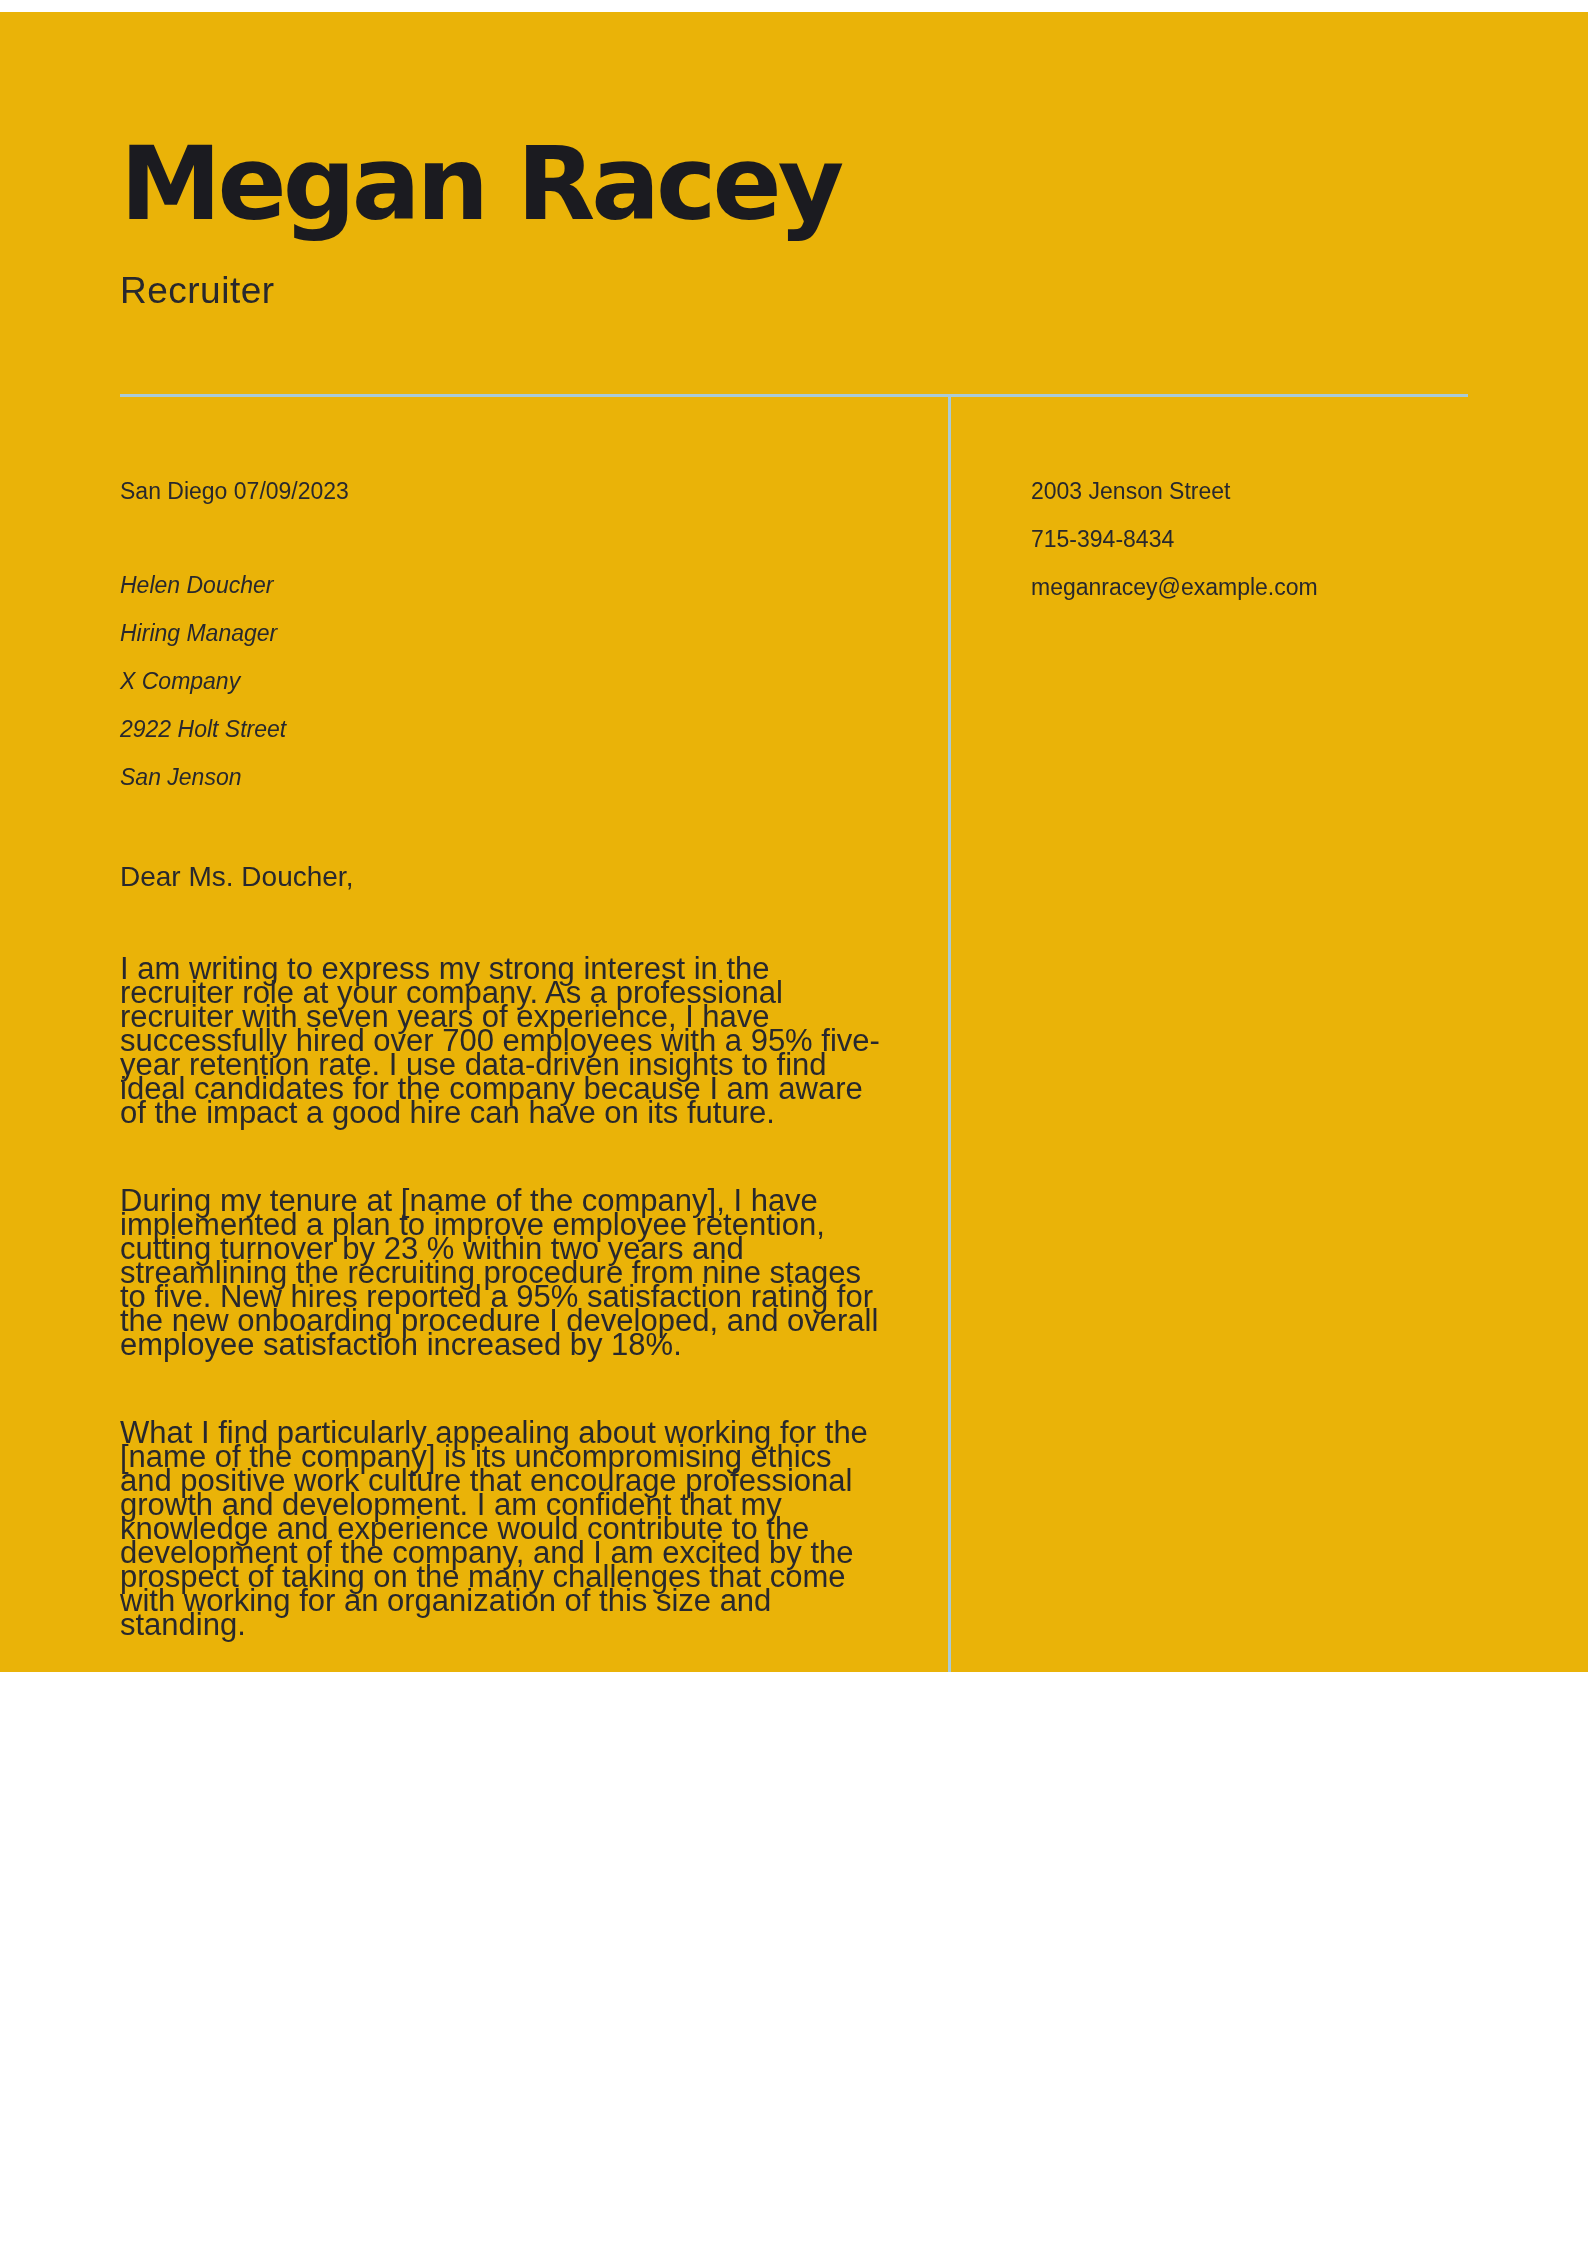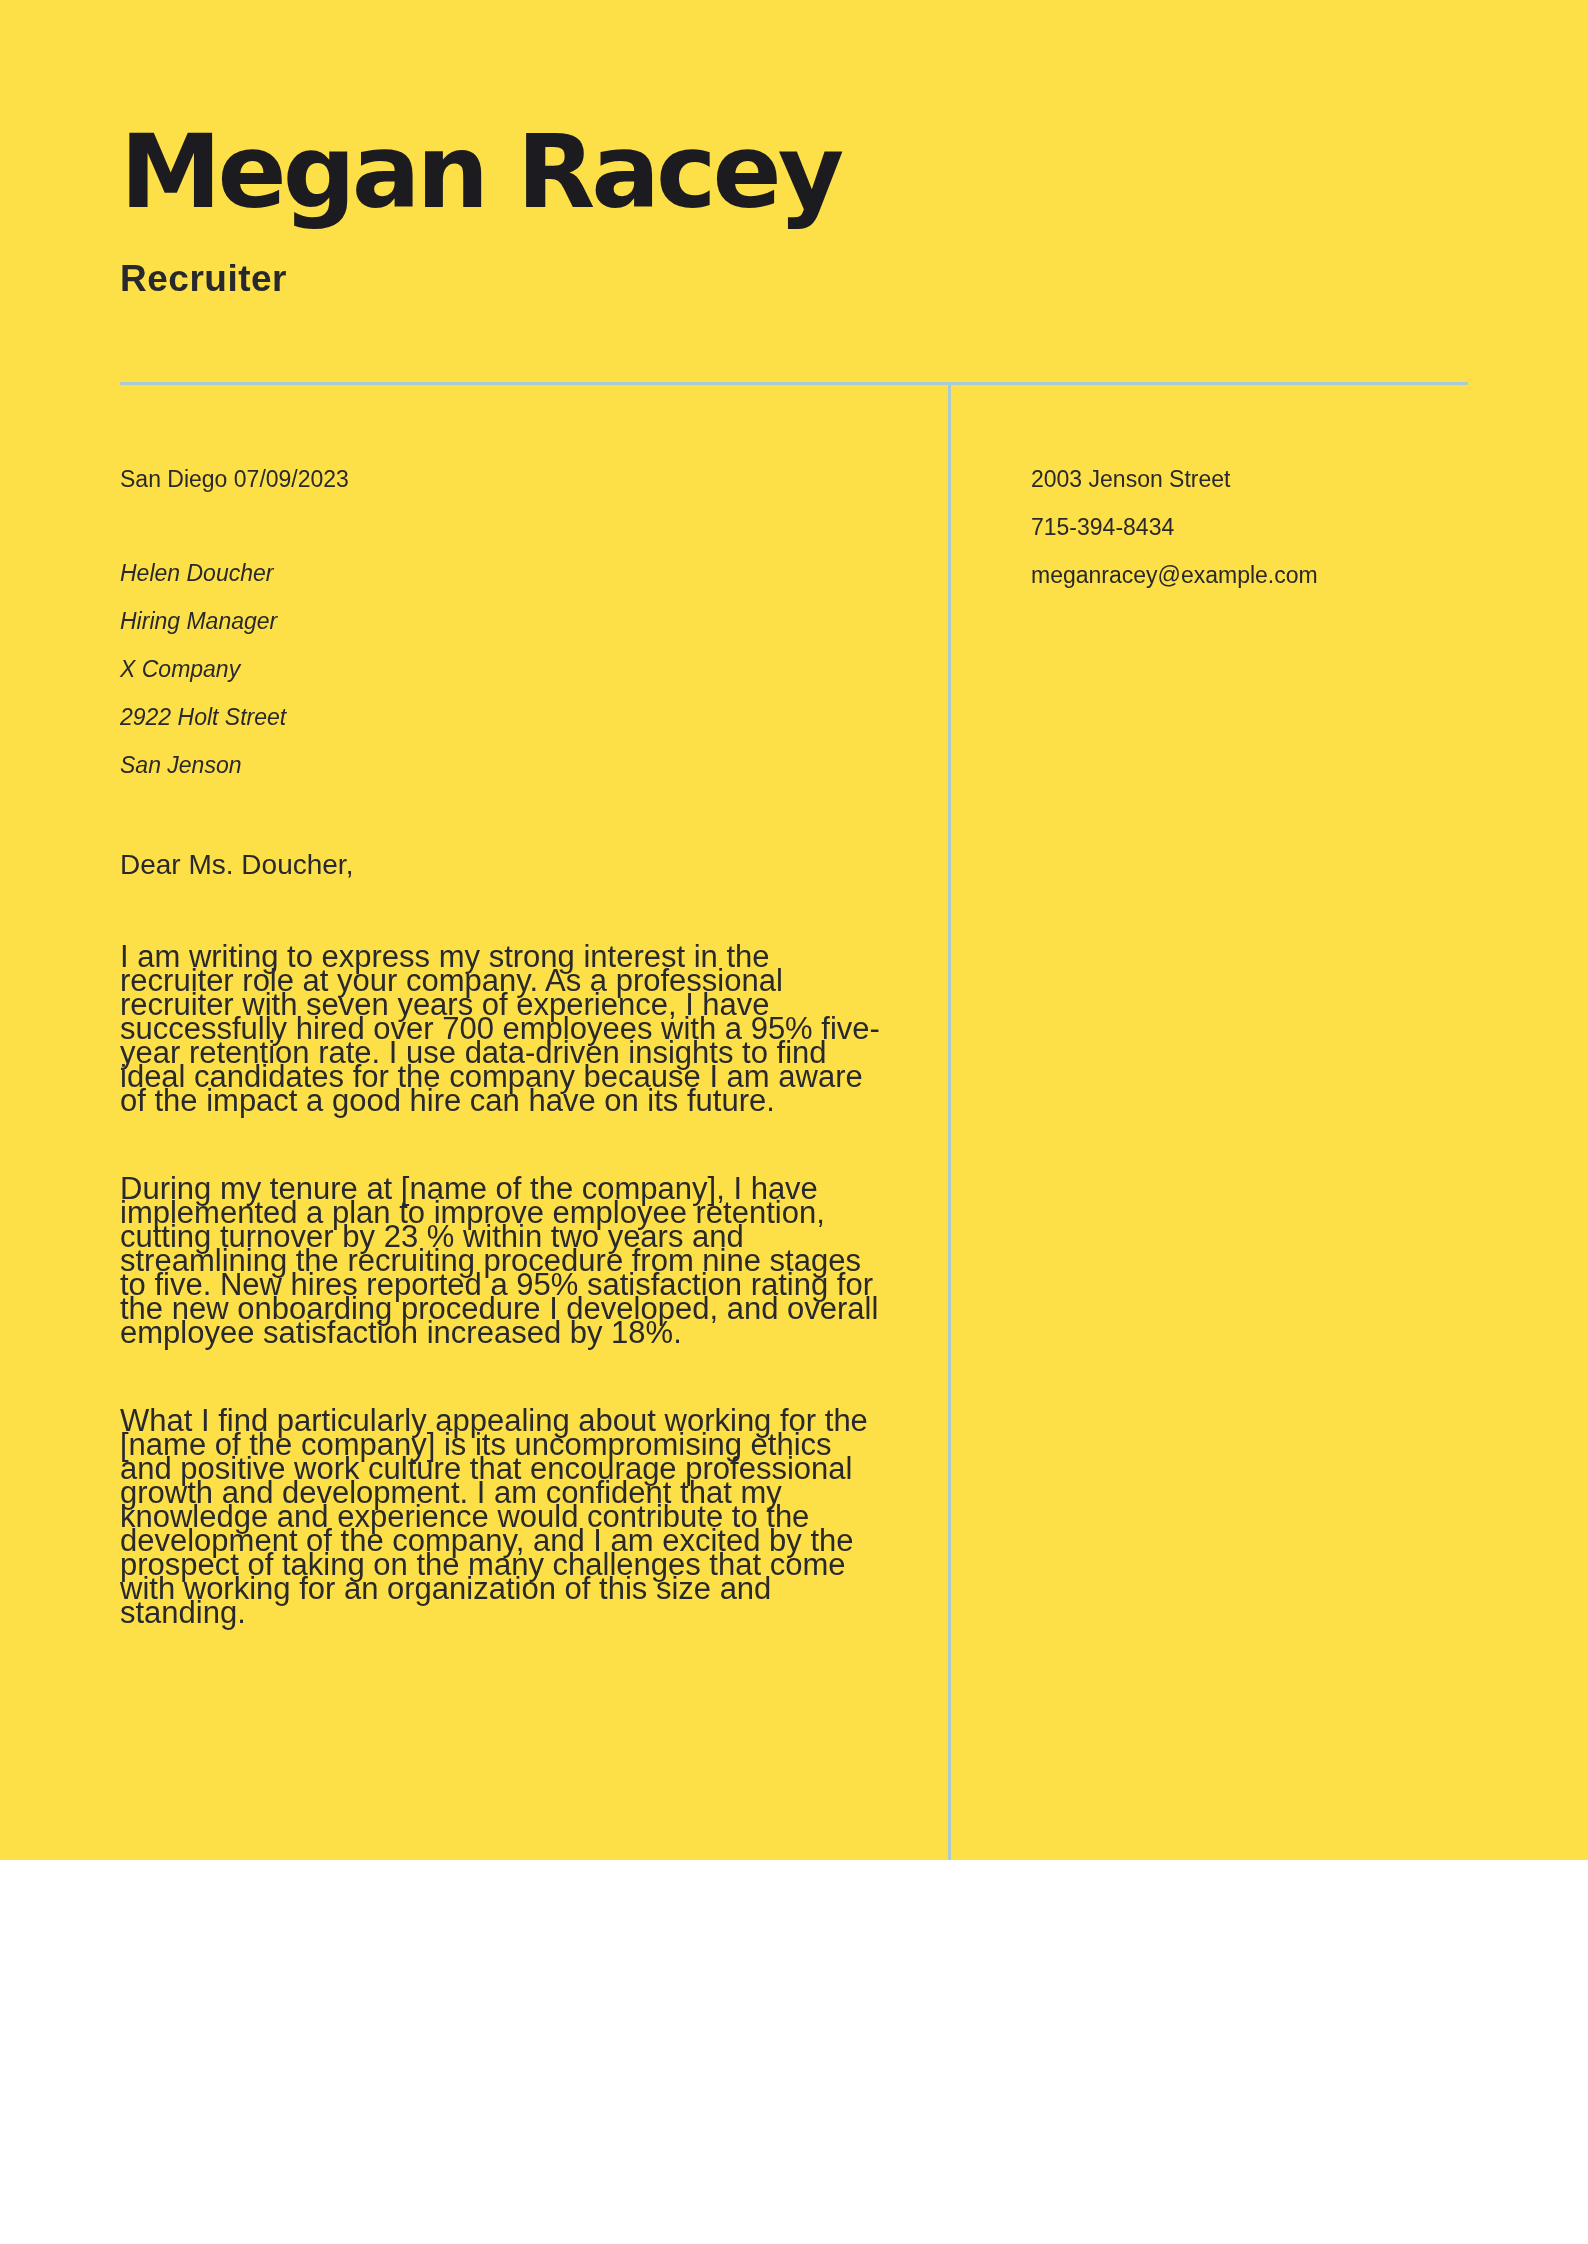--- a/index.html
+++ b/index.html
@@ -6,37 +6,38 @@
   html, body { width: 1588px; }
   body {
     background: #ffffff;
     font-family: "Liberation Sans", sans-serif;
     color: var(--text, #28282d);
     -webkit-font-smoothing: antialiased;
   }
   .page {
     position: relative;
     width: 1588px;
-    height: 1860px;
-    background: #fde047;
+    height: 1660px;
+    background: #eab308;
     padding: 0 120px;
     overflow: hidden;
+    margin-top: 12px;
   }
   .name {
     font-family: "DejaVu Sans", "Liberation Sans", sans-serif;
     font-weight: bold;
     font-size: 102px;
     letter-spacing: -4px;
     line-height: 1.1;
     color: var(--heading, #1b1b20);
     margin-top: 116px;
   }
   .role {
     font-size: 37px;
-    font-weight: bold;
+    font-weight: normal;
     color: var(--text, #28282d);
     margin-top: 30px;
     letter-spacing: 0.5px;
   }
   .divider-h {
     height: 3px;
     background: var(--divider, #a9cbd6);
     margin-top: 82px;
   }
   .columns {

